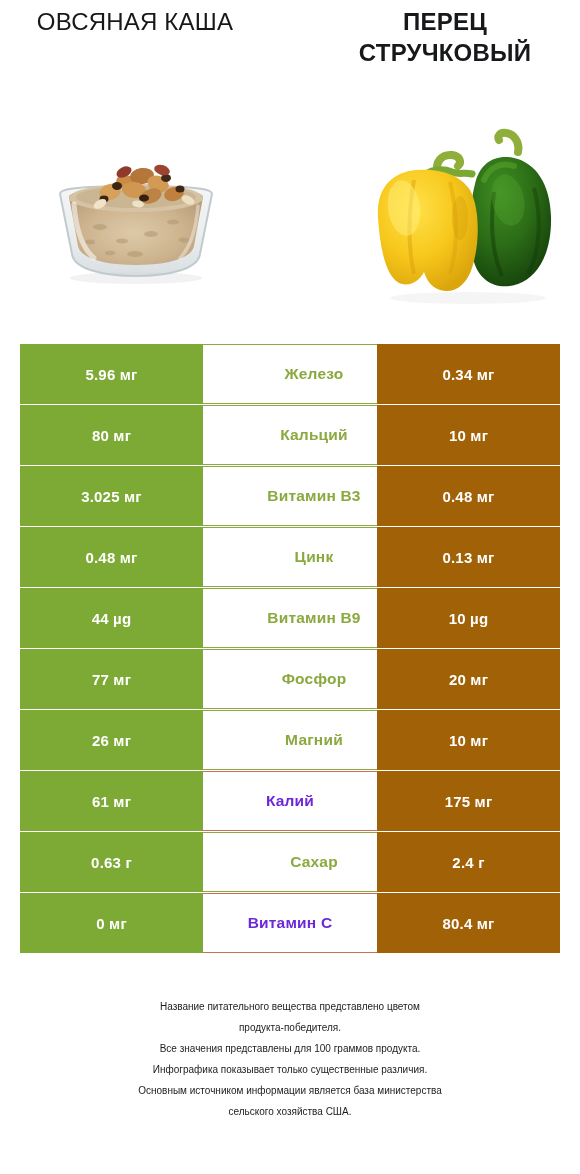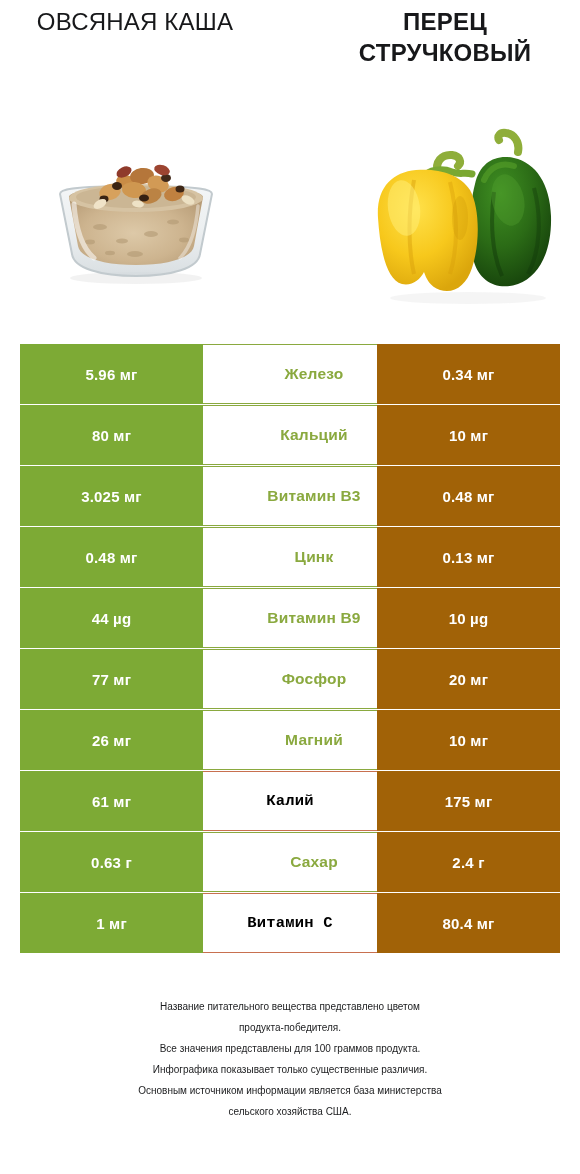--- a/index.html
+++ b/index.html
@@ -102,21 +102,21 @@
   }
   .cell.mid {
     width: 174px;
     background: #ffffff;
     font-size: 15.5px;
     font-weight: 700;
     border-top: 1px solid #8AA93F;
     border-bottom: 1px solid #8AA93F;
   }
   .cell.mid.green  { color: #8AA93F; border-color: #8AA93F; padding-left: 48px; }
-  .cell.mid.orange { color: #000000; border-color: #C8704F; font-family: Liberation Mono, monospace; }
+  .cell.mid.orange { color: #6d28d9; border-color: #C8704F; }
   .cell.right {
     width: 183px;
     background: #a16207;
     color: #ffffff;
   }
 
   
   .footer {
     position: absolute;
     left: 20px;
@@ -298,21 +298,21 @@
       <div class="cell right">175 мг</div>
     </div>
 
     <div class="row">
       <div class="cell left">0.63 г</div>
       <div class="cell mid green">Сахар</div>
       <div class="cell right">2.4 г</div>
     </div>
 
     <div class="row">
-      <div class="cell left">1 мг</div>
+      <div class="cell left">0 мг</div>
       <div class="cell mid orange">Витамин C</div>
       <div class="cell right">80.4 мг</div>
     </div>
 
   </div>
 
   <div class="footer">
     <div>Название питательного вещества представлено цветом</div>
     <div>продукта-победителя.</div>
     <div>Все значения представлены для 100 граммов продукта.</div>

